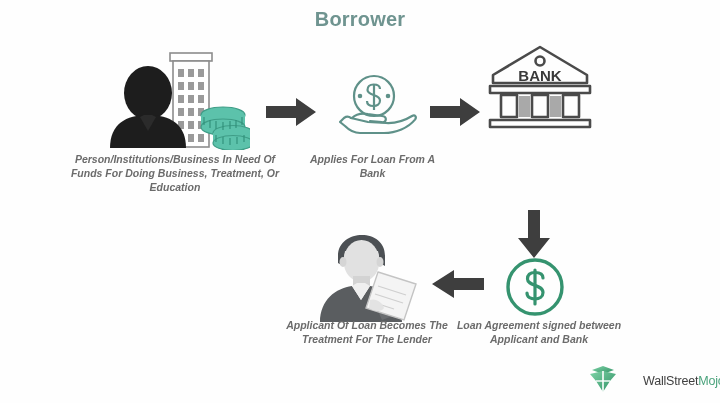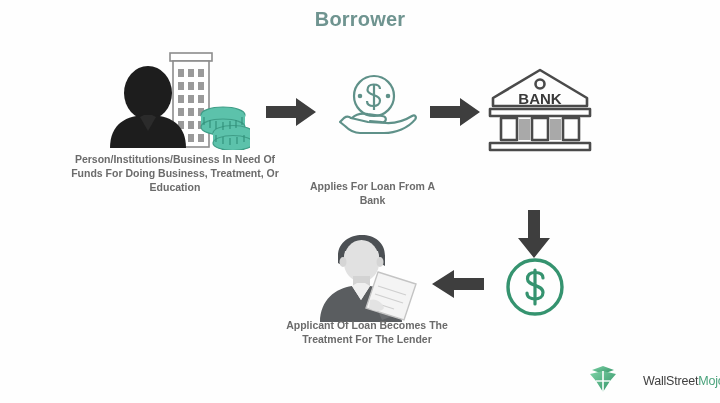--- a/index.html
+++ b/index.html
@@ -33,20 +33,21 @@
   }
 
   
   .caption {
     position: absolute;
     text-align: center;
     font-size: 10.5px;
     font-weight: bold;
     line-height: 14px;
     color: #6b6b6b;
+    font-style: italic;
   }
   .caption.teal {
     color: #4e8f86;
   }
 
   
   .arrow {
     position: absolute;
   }
 
@@ -160,29 +161,29 @@
         <circle cx="30" cy="26" r="1.2" fill="#5f9189"></circle>
         <circle cx="58" cy="26" r="1.2" fill="#5f9189"></circle>
       </g>
       <g fill="none" stroke="#5f9189" stroke-width="2.2" stroke-linejoin="round" stroke-linecap="round">
         <path d="M22 48 C26 44, 32 43, 38 44 L52 46 C55 46.4, 56 48, 55.8 49.6 C55.6 51.4, 54 52.4, 51.8 52.2 L40 51"></path>
         <path d="M38 52 L56 53 C66 53.5, 74 51, 82 46 C85 44.2, 87 47, 85 49.6 C78 58, 66 63, 54 63 L30 63 C24 63, 19 60, 15 56 L10 52 L14 48 C16 46.6, 19 46.5, 21 48 Z"></path>
       </g>
     </svg>
   </div>
 
-  <div class="caption" style="left:305px; top:152px; width:135px;margin-top:27px;">Applies For Loan From A Bank</div>
+  <div class="caption" style="left:305px; top:152px; width:135px;">Applies For Loan From A Bank</div>
 
   <div class="arrow" style="left:430px; top:98px;">
     <svg width="50" height="28" viewBox="0 0 50 28" xmlns="http://www.w3.org/2000/svg">
       <path d="M0 8 L30 8 L30 0 L50 14 L30 28 L30 20 L0 20 Z" fill="#3e3e3e"></path>
     </svg>
   </div>
 
-  <div class="icon-box" style="left:487px; top:64px; width:106px; height:88px;">
+  <div class="icon-box" style="left:487px; top:41px; width:106px; height:88px;">
     <svg width="106" height="88" viewBox="0 0 106 88" xmlns="http://www.w3.org/2000/svg">
       <g fill="none" stroke="#4a4a4a" stroke-width="2.6" stroke-linejoin="round">
 
         <path d="M6 34 L53 6 L100 34 L100 42 L6 42 Z"></path>
         <circle cx="53" cy="20" r="4.5"></circle>
 
         <path d="M3 45 L103 45 L103 52 L3 52 Z"></path>
 
         <path d="M14 54 L30 54 L30 76 L14 76 Z"></path>
         <path d="M45 54 L61 54 L61 76 L45 76 Z"></path>
@@ -209,20 +210,21 @@
   <div class="icon-box" style="left:497px; top:256px; width:76px; height:66px;">
     <svg width="76" height="66" viewBox="0 0 76 66" xmlns="http://www.w3.org/2000/svg">
       <circle cx="38" cy="31" r="27" fill="none" stroke="#35936f" stroke-width="3.4"></circle>
       <g fill="none" stroke="#35936f" stroke-width="3.2" stroke-linecap="round">
         <path d="M38 14 L38 48"></path>
         <path d="M46 22 C46 18, 42.5 16.5, 38 16.5 C33 16.5, 30.5 19, 30.5 23 C30.5 30, 46 28.5, 46 36.5 C46 40.5, 42.5 43, 38 43 C33.5 43, 30 41, 30 37"></path>
       </g>
     </svg>
   </div>
 
+  <div class="caption" style="left:453px; top:318px; width:172px;">Loan Agreement signed between Applicant and Bank</div>
 
   <div class="arrow" style="left:432px; top:270px;">
     <svg width="52" height="28" viewBox="0 0 52 28" xmlns="http://www.w3.org/2000/svg">
       <path d="M52 8 L22 8 L22 0 L0 14 L22 28 L22 20 L52 20 Z" fill="#3e3e3e"></path>
     </svg>
   </div>
 
   <div class="icon-box" style="left:312px; top:232px; width:116px; height:90px;">
     <svg width="116" height="90" viewBox="0 0 116 90" xmlns="http://www.w3.org/2000/svg">
 

